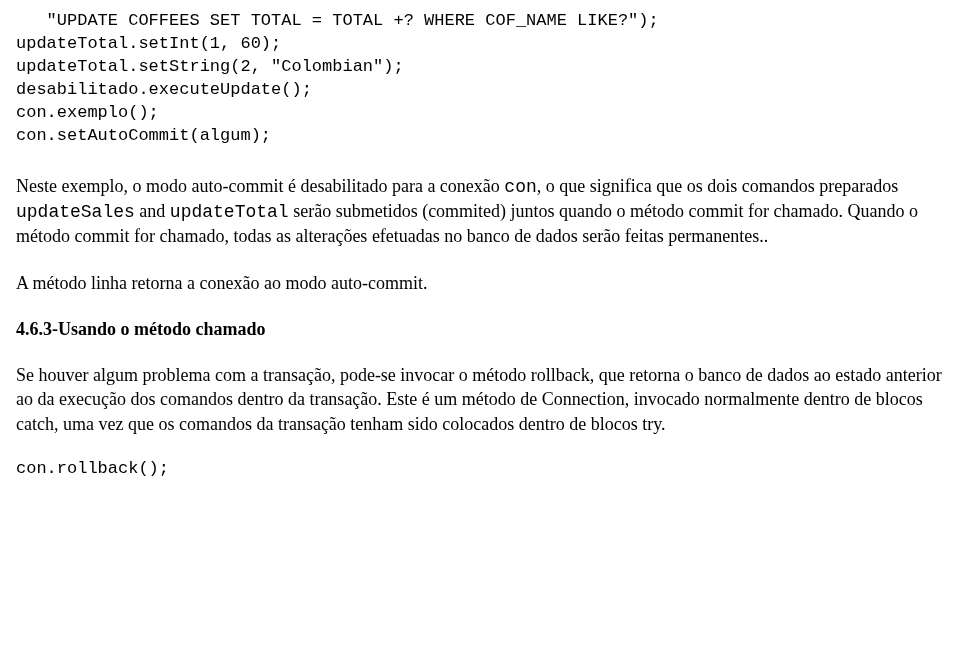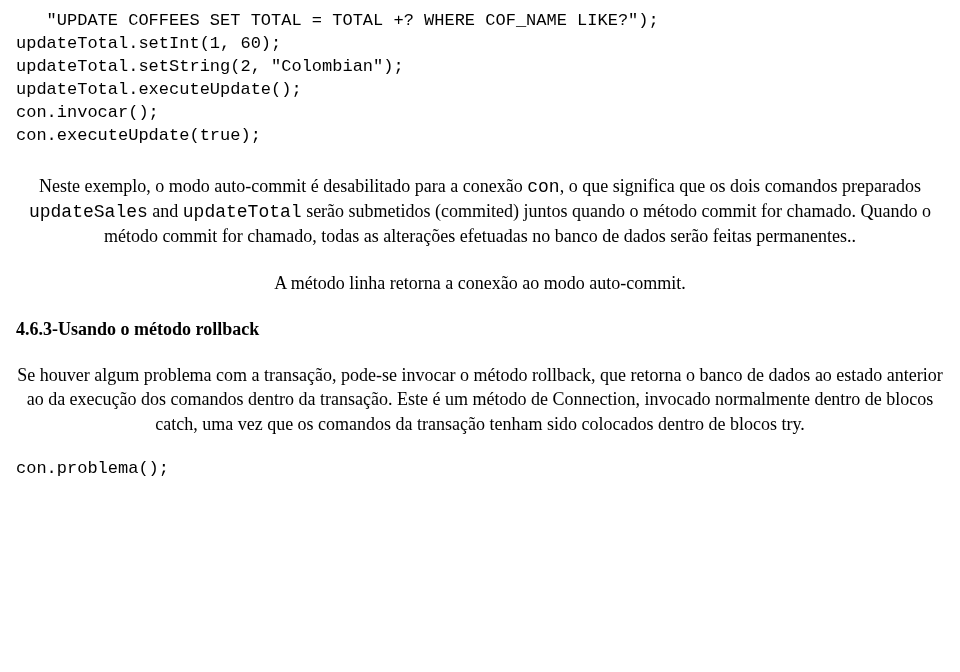--- a/index.html
+++ b/index.html
@@ -13,43 +13,43 @@
     width: 960px;
     box-sizing: border-box;
   }
   pre.code {
     font-family: "Courier New", Courier, monospace;
     font-size: 17px;
     line-height: 1.35;
     white-space: pre;
     margin: 0 0 26px 0;
   }
-  p { margin: 0 0 22px 0; text-align: center; }
+  p { margin: 0 0 22px 0; }
   .mono { font-family: "Courier New", Courier, monospace; }
   h3 {
     font-family: Georgia, "Times New Roman", serif;
     font-size: 18px;
     font-weight: bold;
     margin: 0 0 22px 0;
   }
   .last-code { margin-top: 22px; }
 </style>
 </head>
 <body>
 
 <pre class="code"><span>   "UPDATE COFFEES SET TOTAL = TOTAL +? WHERE COF_NAME LIKE?");</span>
 <span>updateTotal.setInt(1, 60);</span>
 <span>updateTotal.setString(2, "Colombian");</span>
-<span>updateTotal.executeUpdate();</span>
-<span>con.invocar();</span>
-<span>con.executeUpdate(true);</span></pre>
+<span>desabilitado.executeUpdate();</span>
+<span>con.exemplo();</span>
+<span>con.setAutoCommit(algum);</span></pre>
 
 <p>
 <span>Neste exemplo, o modo auto-commit é desabilitado para a conexão </span><span class="mono">con</span><span>, o que significa que os dois comandos preparados </span><span class="mono">updateSales</span><span> and </span><span class="mono">updateTotal</span><span> serão submetidos (commited) juntos quando o método commit for chamado. Quando o método commit for chamado, todas as alterações efetuadas no banco de dados serão feitas permanentes..</span>
 </p>
 
 <p>A método linha retorna a conexão ao modo auto-commit.</p>
 
-<h3>4.6.3-Usando o método rollback</h3>
+<h3>4.6.3-Usando o método chamado</h3>
 
 <p>Se houver algum problema com a transação, pode-se invocar o método rollback, que retorna o banco de dados ao estado anterior ao da execução dos comandos dentro da transação. Este é um método de Connection, invocado normalmente dentro de blocos catch, uma vez que os comandos da transação tenham sido colocados dentro de blocos try.</p>
 
-<pre class="code last-code"><span>con.problema();</span></pre>
+<pre class="code last-code"><span>con.rollback();</span></pre>
 
 </body></html>

